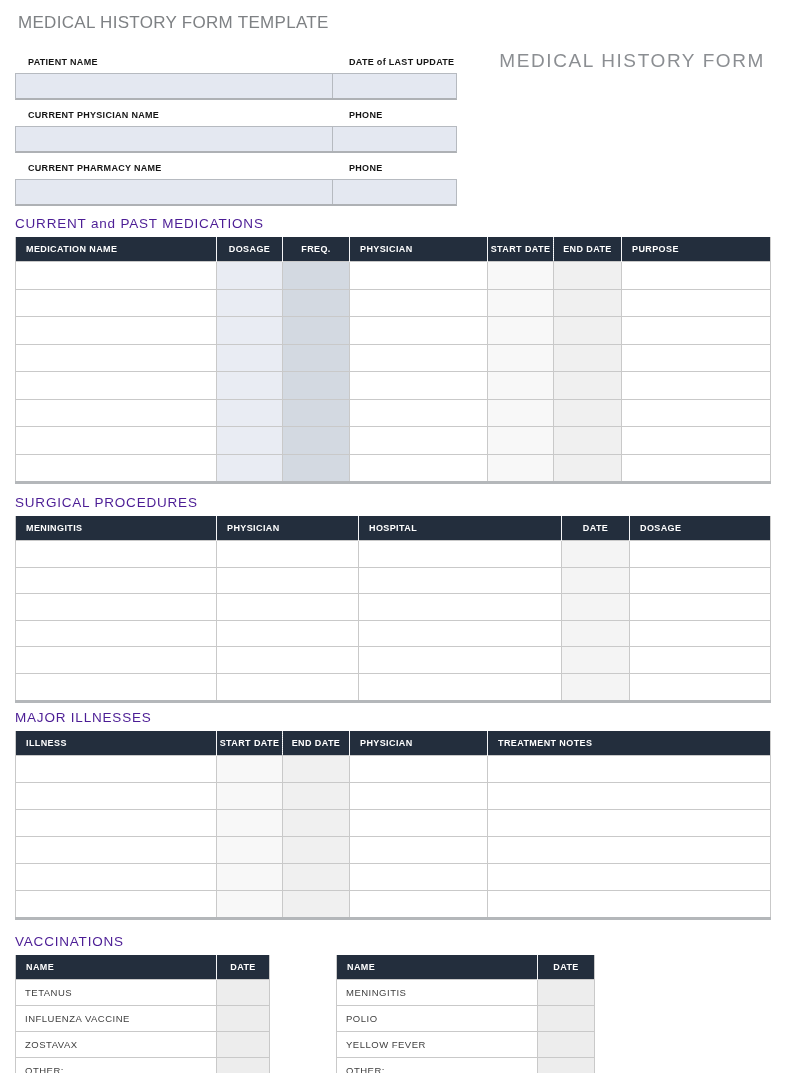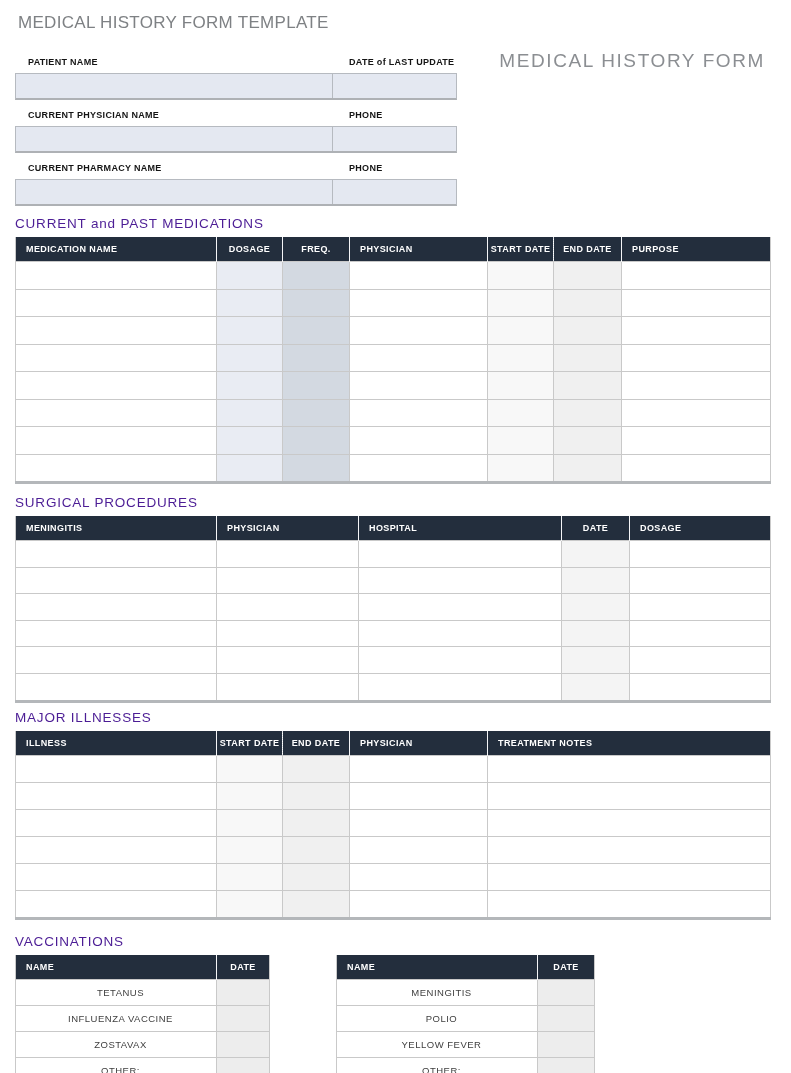--- a/index.html
+++ b/index.html
@@ -52,21 +52,21 @@
     letter-spacing:0.4px; text-align:left; padding:0 0 0 10px; height:24px;
     border-left:1px solid #f4f5f7; overflow:hidden; white-space:nowrap;margin-top:14px;
   }
   th:first-child { border-left:1px solid #cacaca; }
   td { border:1px solid #c9c9c9; padding:0; }
 
   .c-med, .c-surg, .c-ill { width:756px; }
   .c-med td  { height:26.5px; }
   .c-surg td { height:25.6px; }
   .c-ill td  { height:26px; }
-  .c-vax td  { height:25px;text-align:center; }
+  .c-vax td  { height:25px; }
 
   
   .c-med th:nth-child(1){width:190px}
   .c-med th:nth-child(2){width:65px}
   .c-med th:nth-child(3){width:66px}
   .c-med th:nth-child(4){width:127px}
   .c-med th:nth-child(5){width:65px}
   .c-med th:nth-child(6){width:67px}
   .c-med th:nth-child(2), .c-med th:nth-child(3),
   .c-med th:nth-child(5), .c-med th:nth-child(6),

